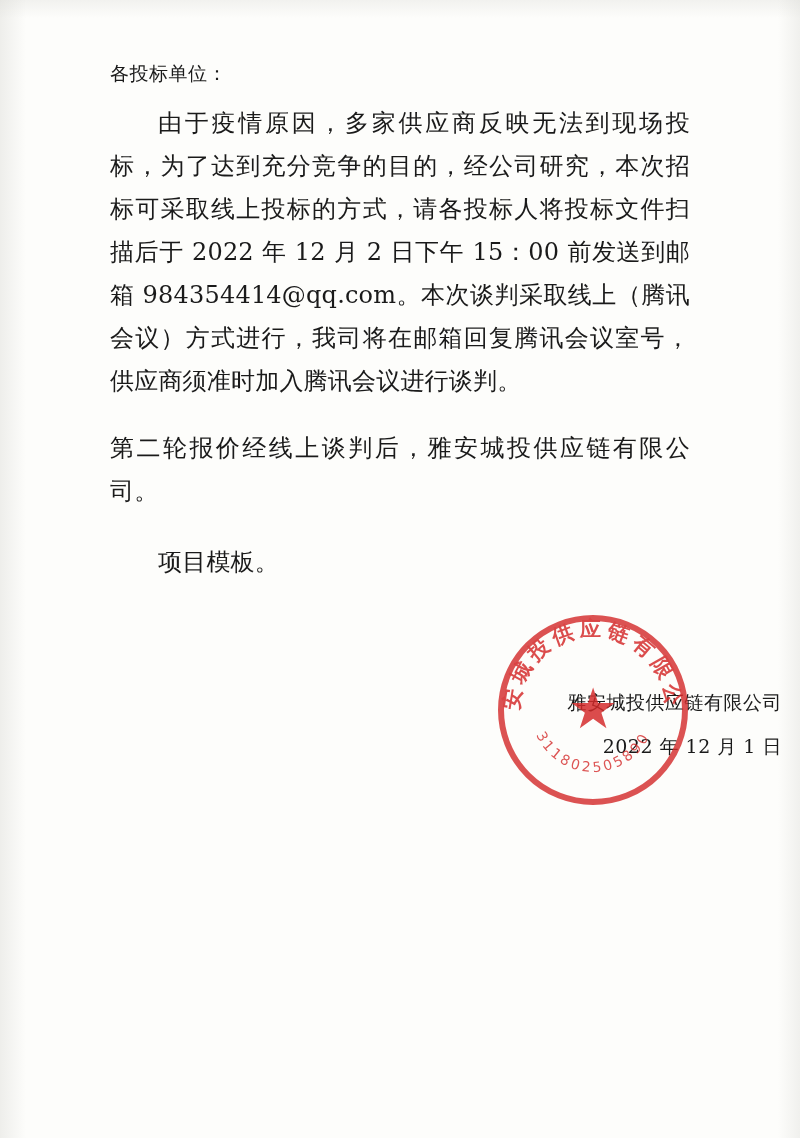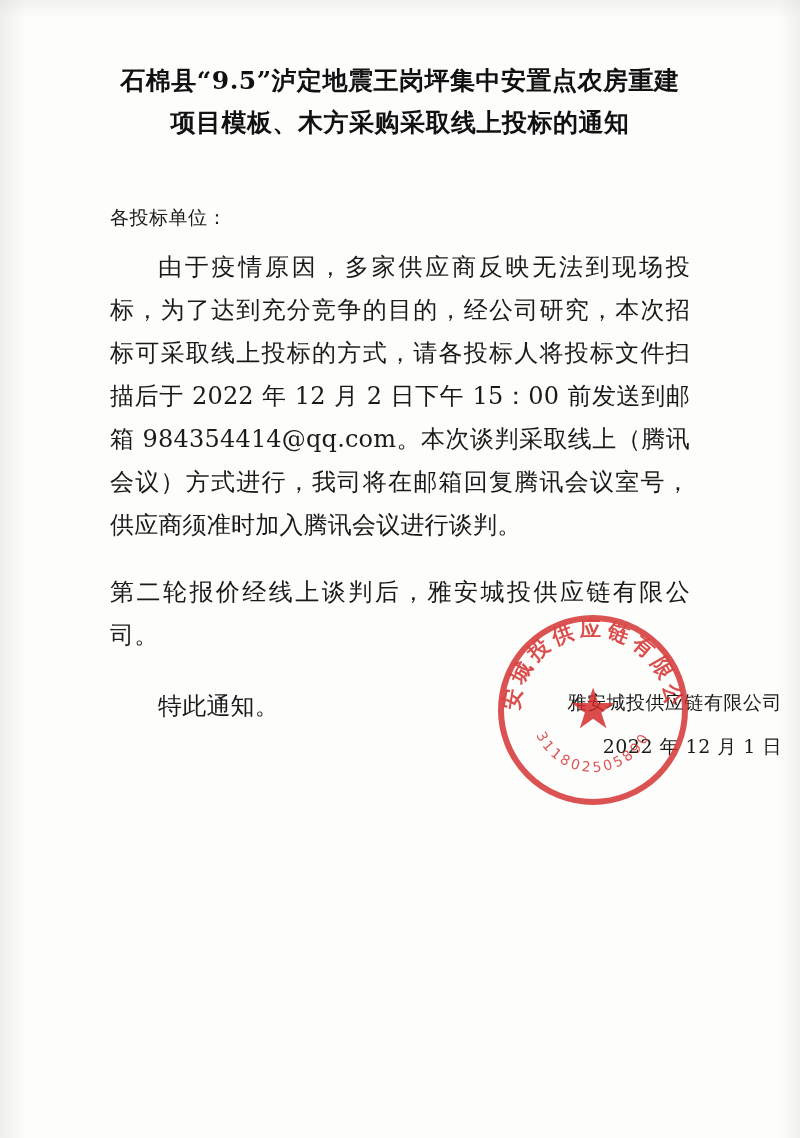--- a/index.html
+++ b/index.html
@@ -99,32 +99,28 @@
   }
   .seal svg { display: block; }
 </style>
 </head>
 <body>
 
 <div class="page">
 
   <div class="content">
 
-    <div class="doc-title">
-      <span class="line1">石棉县“9.5”泸定地震王岗坪集中安置点农房重建</span>
-      <span class="line2">项目模板、木方采购采取线上投标的通知</span>
-    </div>
 
     <div class="salutation">各投标单位：</div>
 
     <p class="para indent p-body">由于疫情原因，多家供应商反映无法到现场投标，为了达到充分竞争的目的，经公司研究，本次招标可采取线上投标的方式，请各投标人将投标文件扫描后于 2022 年 12 月 2 日下午 15：00 前发送到邮箱 984354414@qq.com。本次谈判采取线上（腾讯会议）方式进行，我司将在邮箱回复腾讯会议室号，供应商须准时加入腾讯会议进行谈判。</p>
 
     <p class="para p-second">第二轮报价经线上谈判后，雅安城投供应链有限公司。</p>
 
-    <p class="para indent p-notice">特此通知。</p>
+    <p class="para indent p-notice">项目模板。</p>
 
   </div>
 
   <div class="signature-block">
     <span class="sig-line">雅安城投供应链有限公司</span>
     <span class="sig-line">2022 年 12 月 1 日</span>
   </div>
 
   <div class="seal">
     <svg width="200" height="200" viewBox="0 0 200 200" xmlns="http://www.w3.org/2000/svg">

